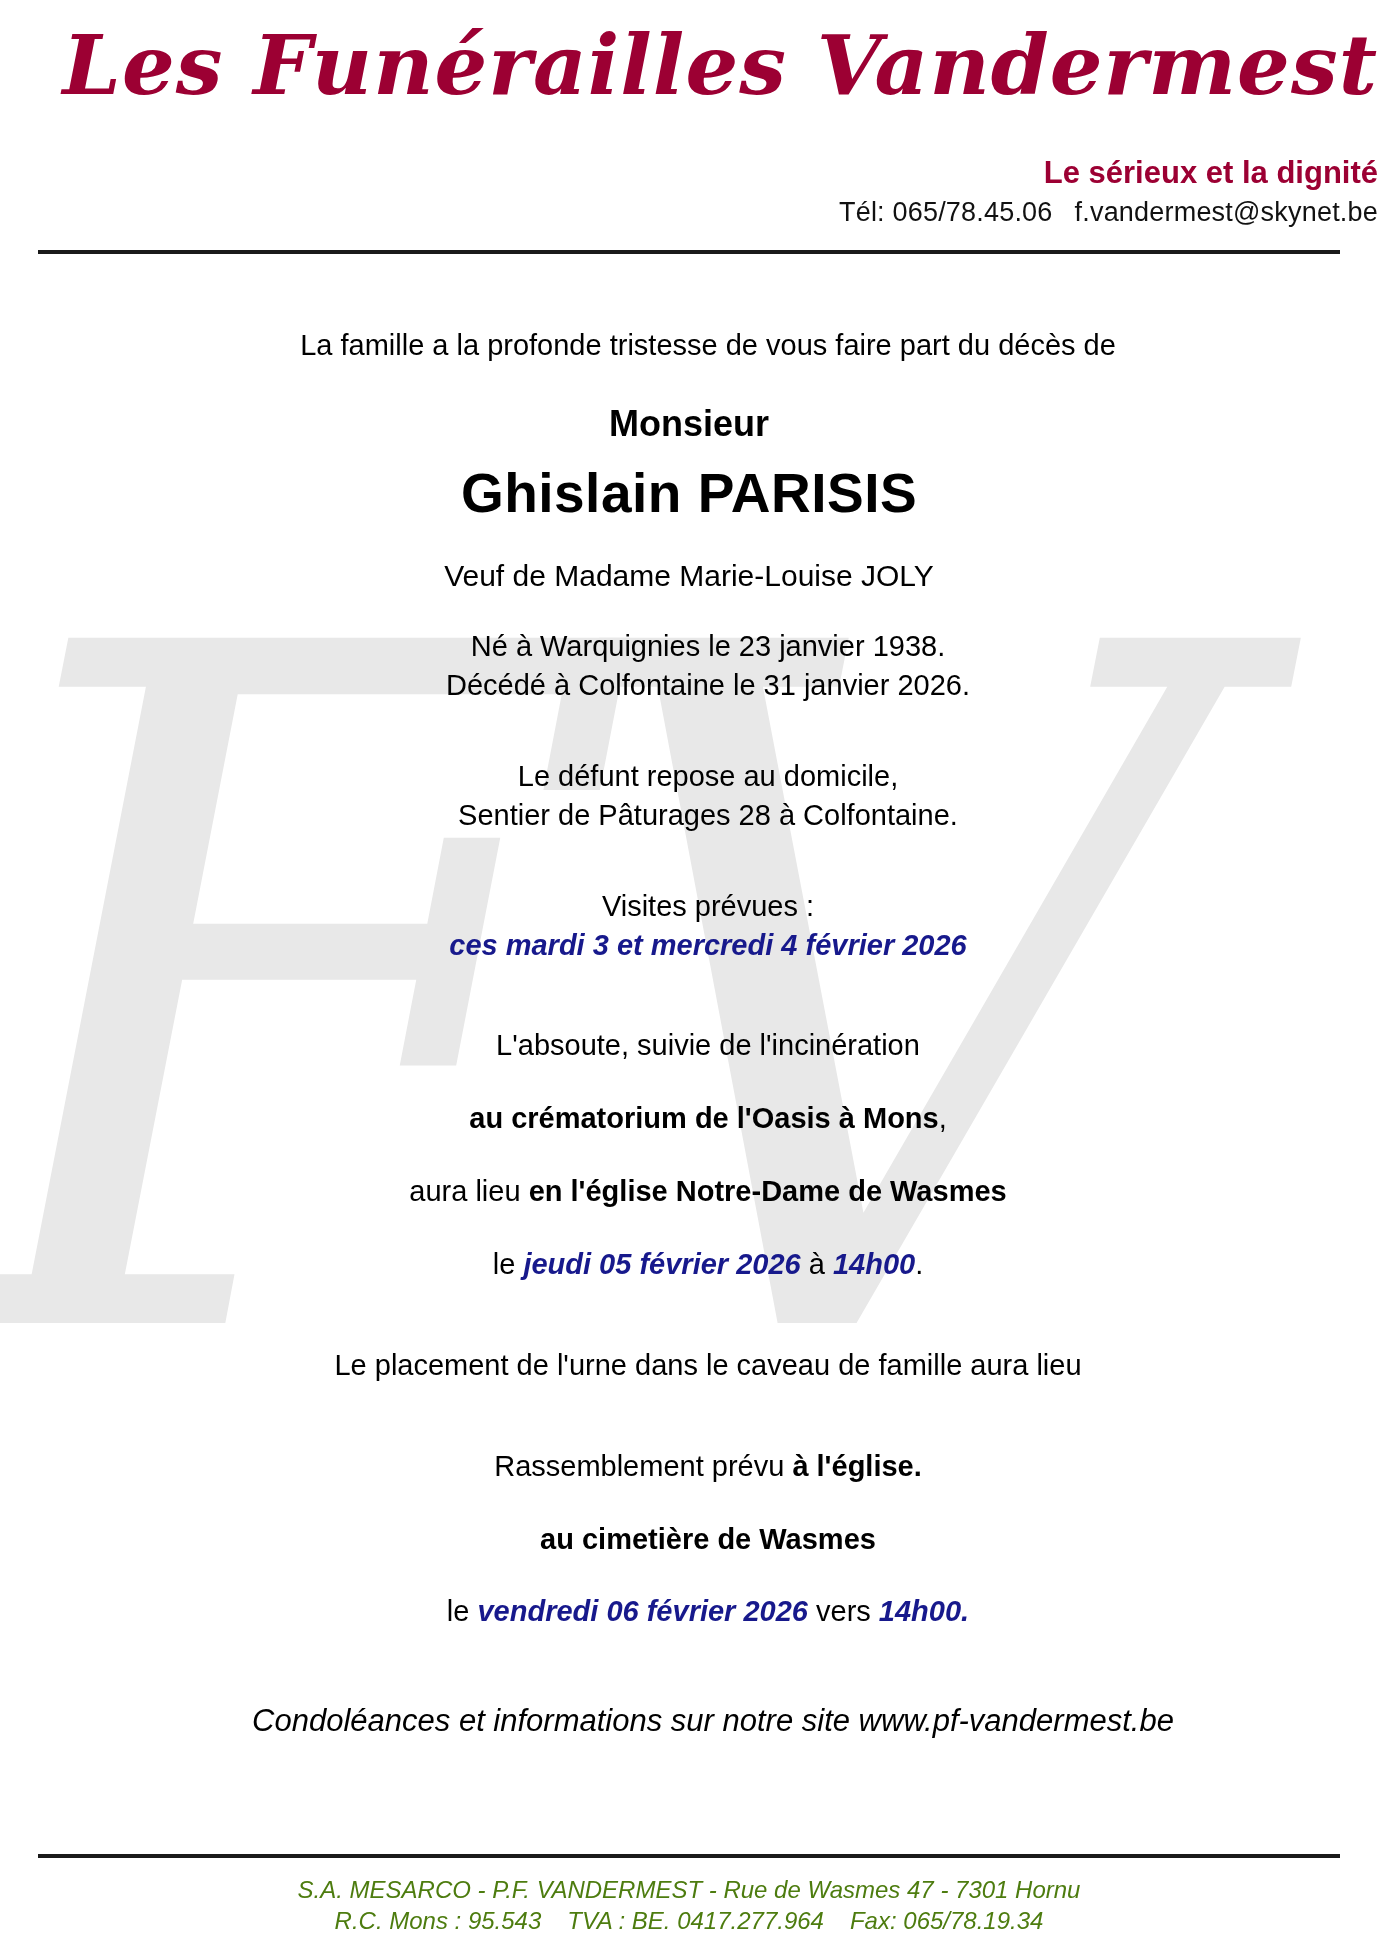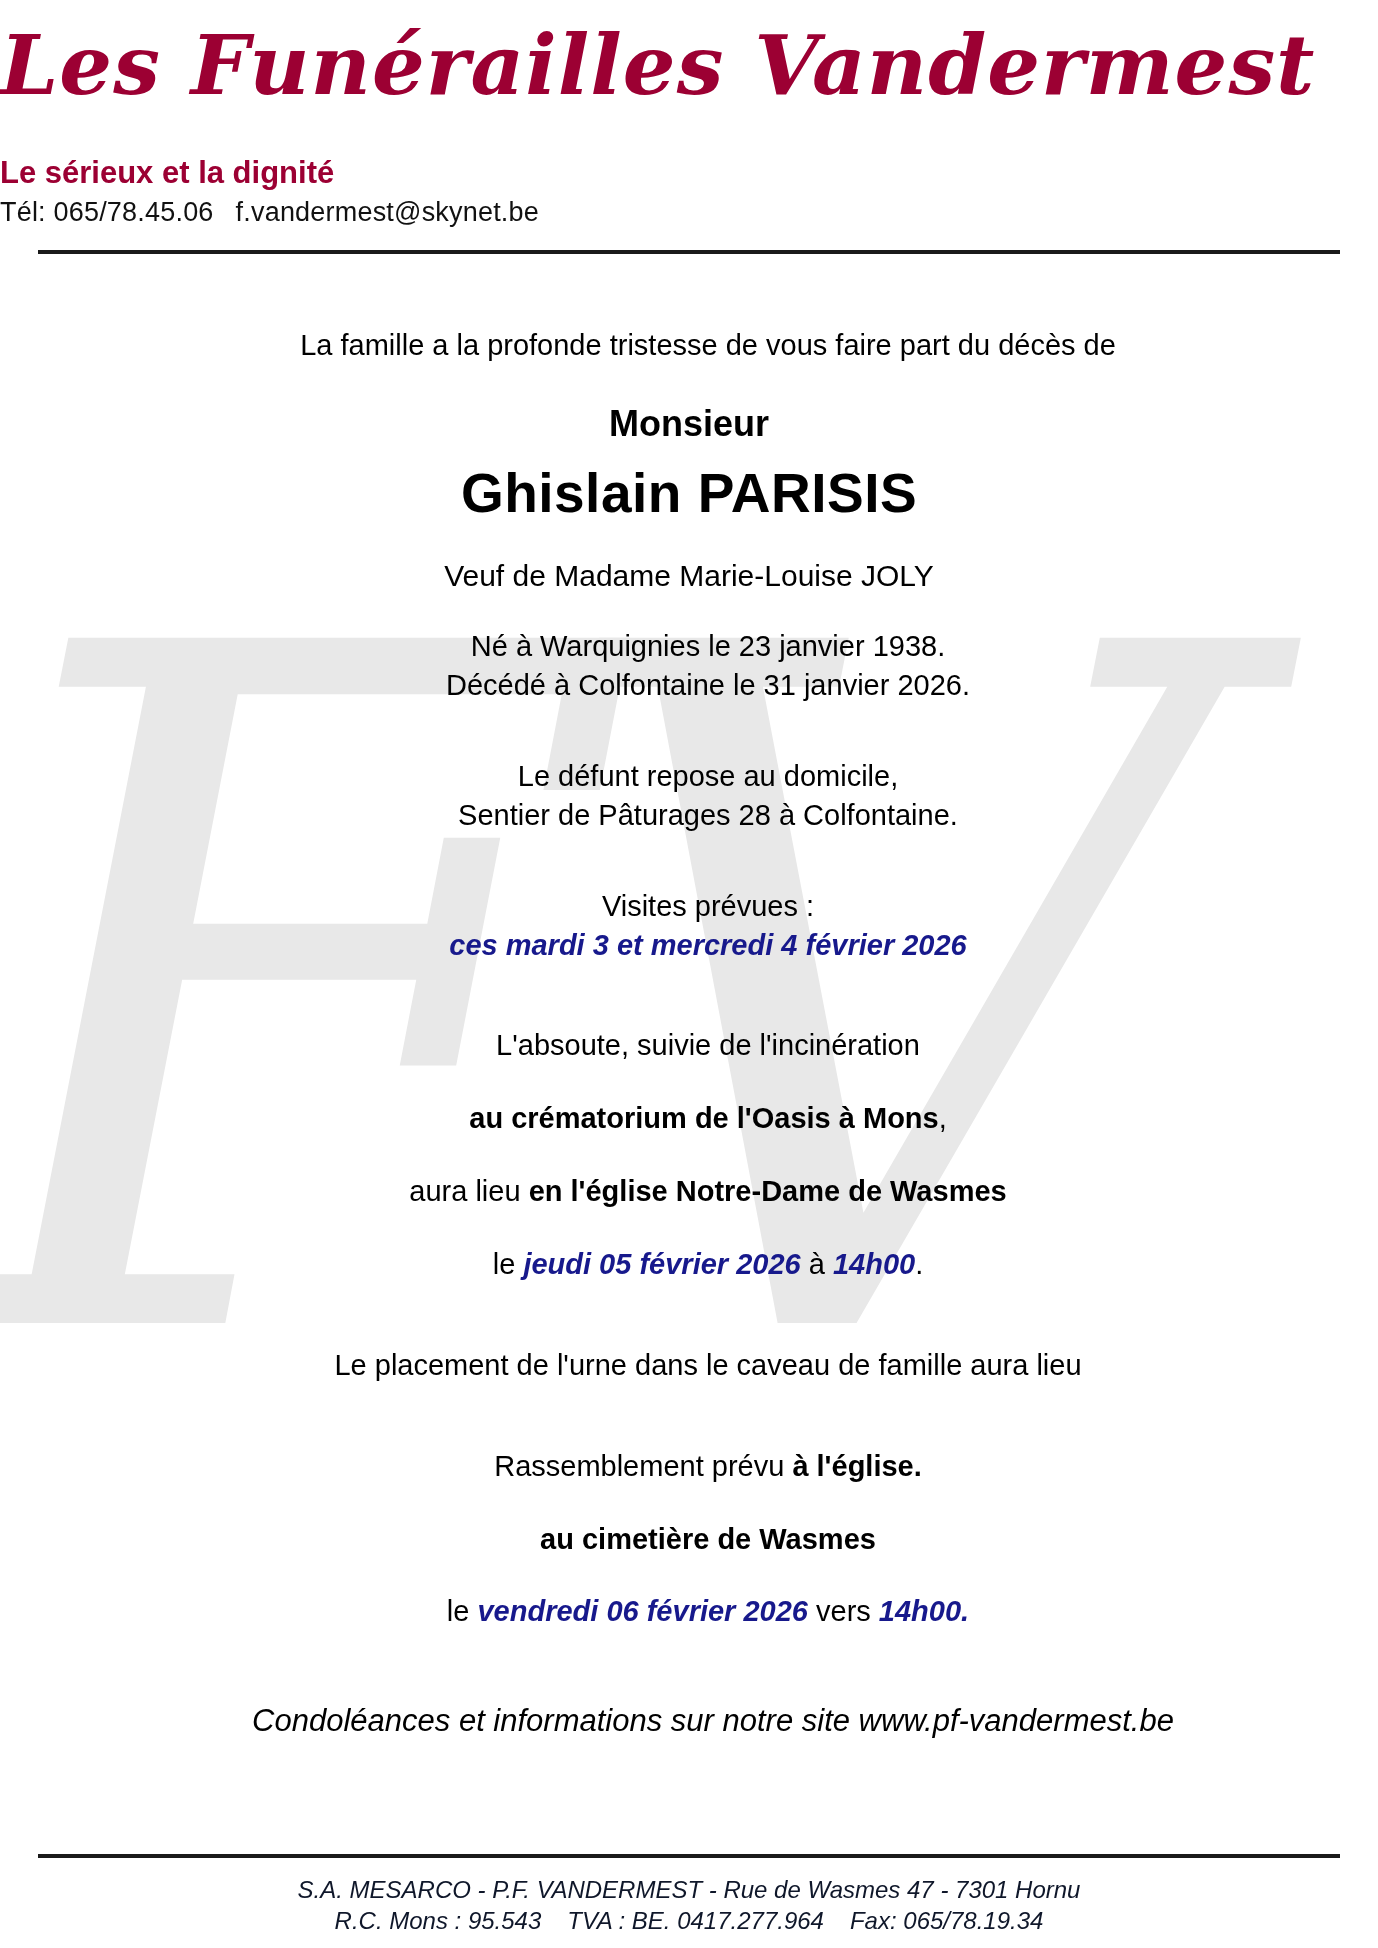--- a/index.html
+++ b/index.html
@@ -44,21 +44,21 @@
     line-height: 1;
     color: #e8e8e8;
     white-space: nowrap;
     letter-spacing: -60px;
   }
 
   
   .header {
     position: relative;
     z-index: 2;
-    text-align: left;
+    text-align: right;
   }
   .company-name {
     font-family: "DejaVu Serif", serif;
     font-style: italic;
     font-weight: bold;
     font-size: 83px;
     color: #9c0033;
     letter-spacing: 1px;
     margin-top: 18px;
     line-height: 1.15;
@@ -144,21 +144,21 @@
   
   .footer {
     position: absolute;
     left: 0;
     right: 0;
     bottom: 30px;
     z-index: 2;
     text-align: center;
     font-style: italic;
     font-size: 24px;
-    color: #0f172a;
+    color: #4d7c0f;
     line-height: 1.3;
   }
   .footer .sp-wide { display: inline-block; width: 26px; }
 </style>
 </head>
 <body>
 
 <div class="page">
 
   <div class="watermark">

